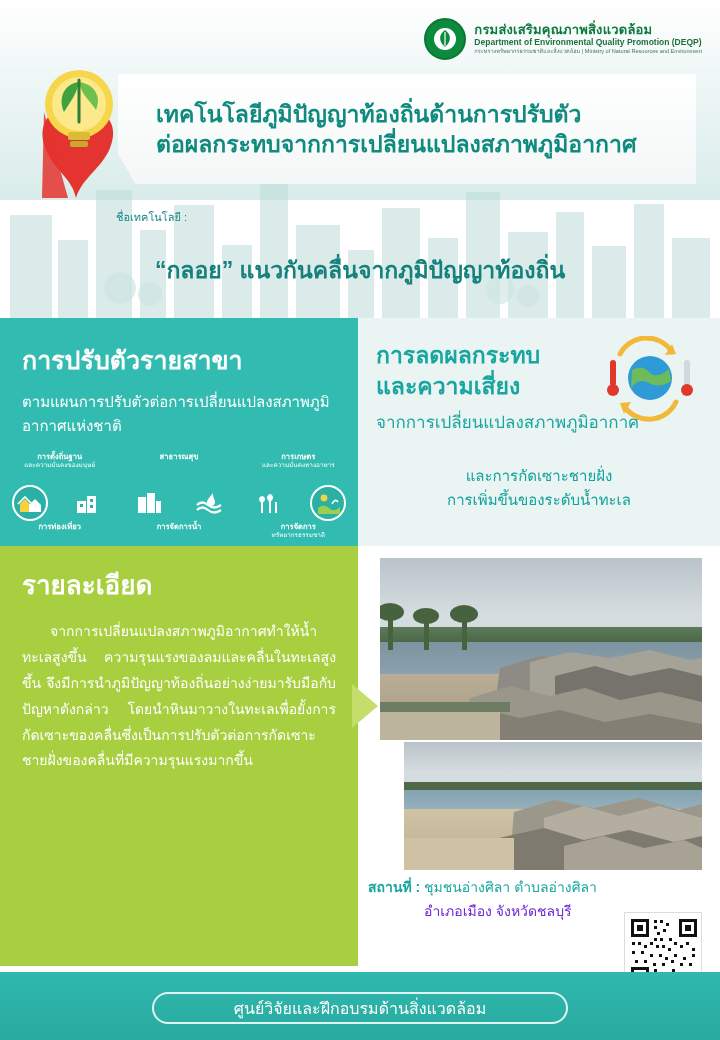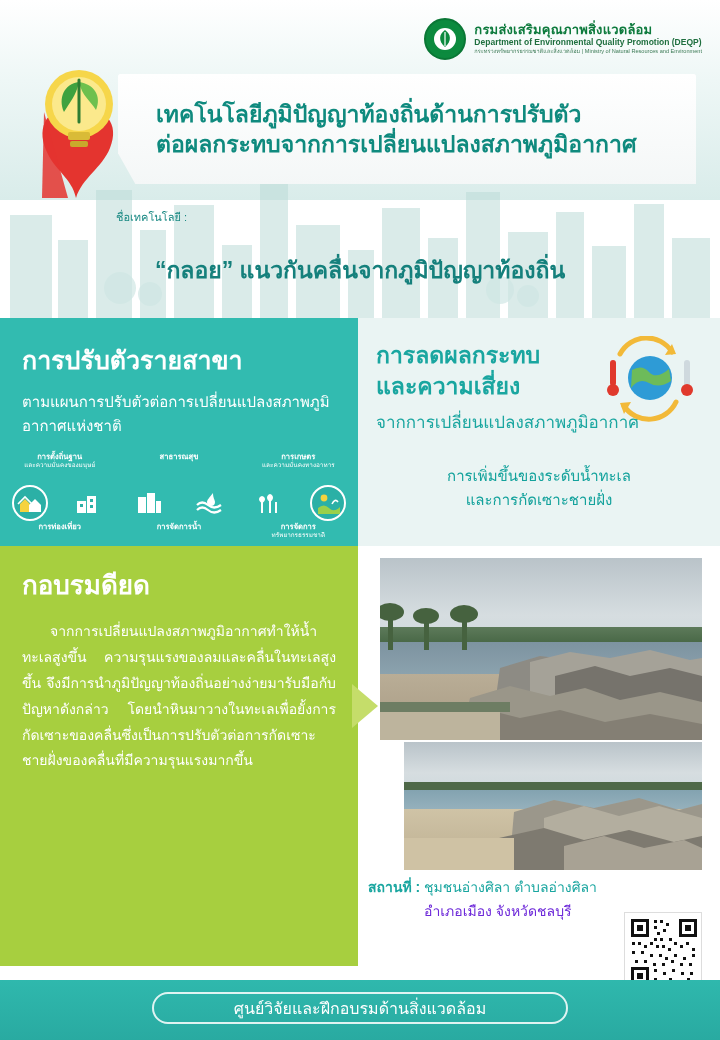--- a/index.html
+++ b/index.html
@@ -187,21 +187,21 @@
     background: #fff; padding: 3px; border: 1px solid #ddd;
   }
   .qr svg { display:block; }
   .qr-caption {
     position: absolute; right: 18px; top: 996px; width: 78px;
     text-align: center; color: #666; font-size: 8px;
   }
 
   
   .footer-bar {
-    position: absolute; left: 0; bottom: 0; width: 720px; height: 60px;
+    position: absolute; left: 0; bottom: 0; width: 720px; height: 68px;
     background: linear-gradient(180deg,#2fb8ad 0%, #29aaa1 100%);
   }
   .footer-pill {
     position: absolute; left: 152px; bottom: 16px; width: 416px; height: 32px;
     border: 2px solid rgba(255,255,255,.85); border-radius: 16px;
     display: flex; align-items: center; justify-content: center;
   }
   .footer-pill span { color: #ffffff; font-size: 16px; }
 </style>
 </head>
@@ -370,27 +370,27 @@
       <path d="M30 34 q10 -6 17 2 t20 -3 l2 12 q-12 8 -22 2 t-18 5 Z" fill="#6dbb5a"></path>
       <rect x="8" y="24" width="6" height="26" rx="3" fill="#e0392c"></rect>
       <circle cx="11" cy="54" r="6" fill="#e0392c"></circle>
       <rect x="82" y="24" width="6" height="26" rx="3" fill="#cfd9de"></rect>
       <circle cx="85" cy="54" r="6" fill="#e0392c"></circle>
     </svg>
     <h2>การลดผลกระทบ</h2>
     <h2 style="margin-top:0">และความเสี่ยง</h2>
     <div class="sub">จากการเปลี่ยนแปลงสภาพภูมิอากาศ</div>
     <div class="impact">
+      <div>และการกัดเซาะชายฝั่ง</div>
       <div>การเพิ่มขึ้นของระดับน้ำทะเล</div>
-      <div>และการกัดเซาะชายฝั่ง</div>
     </div>
   </div>
 
   <div class="details">
-    <h2>กอบรมดียด</h2>
+    <h2>รายละเอียด</h2>
     <div class="body">จากการเปลี่ยนแปลงสภาพภูมิอากาศทำให้น้ำทะเลสูงขึ้น ความรุนแรงของลมและคลื่นในทะเลสูงขึ้น จึงมีการนำภูมิปัญญาท้องถิ่นอย่างง่ายมารับมือกับปัญหาดังกล่าว โดยนำหินมาวางในทะเลเพื่อยั้งการกัดเซาะของคลื่นซึ่งเป็นการปรับตัวต่อการกัดเซาะชายฝั่งของคลื่นที่มีความรุนแรงมากขึ้น</div>
   </div>
   <div class="arrow"></div>
 
   <div class="photo" id="photo-top">
     <div class="sky"></div>
     <div class="treeline"></div>
     <div class="sea"></div>
     <div class="shore"></div>
     <svg width="322" height="182" style="position:absolute;left:0;top:0">

